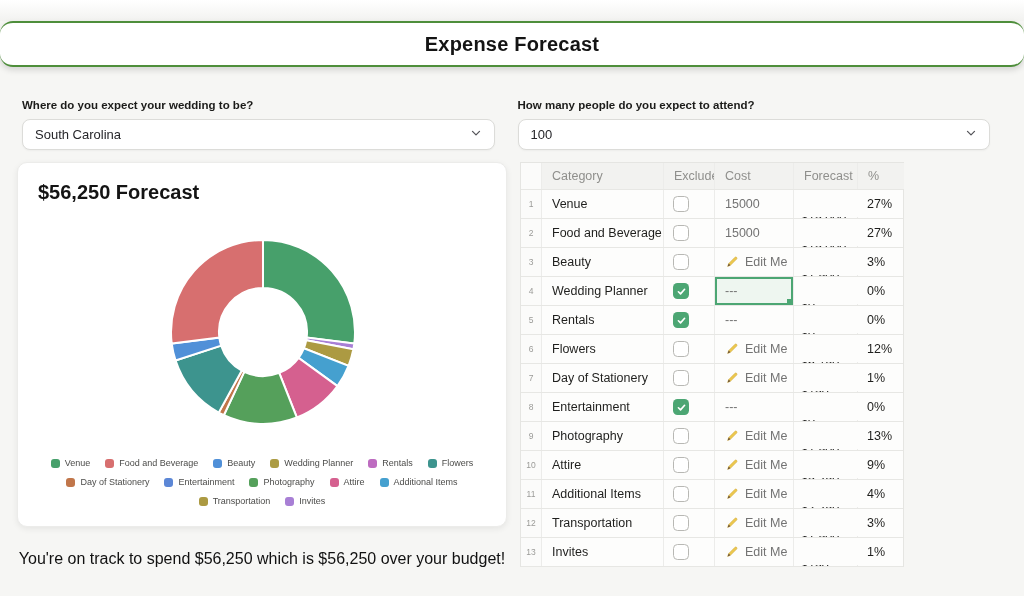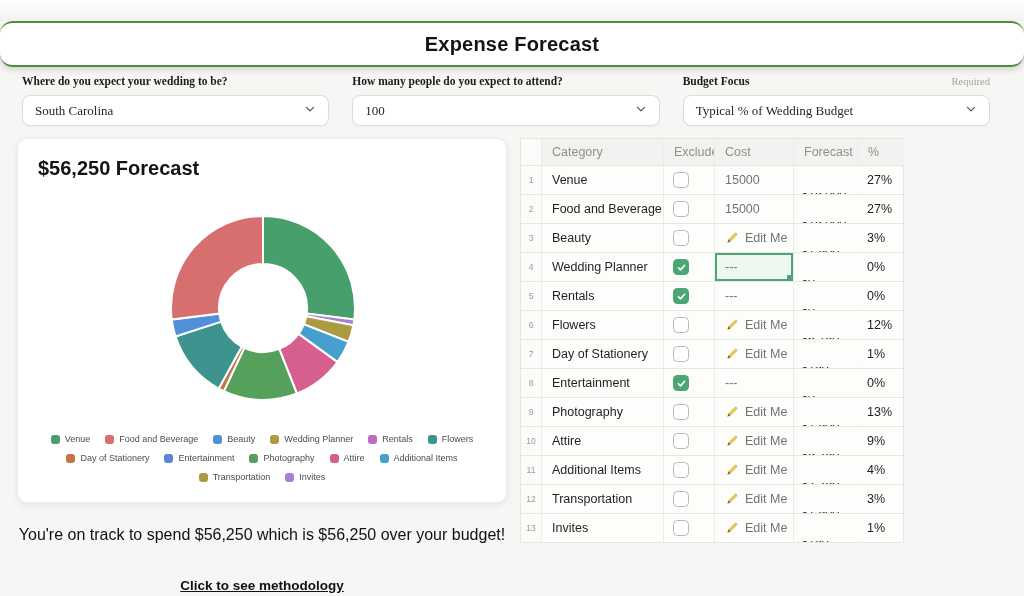--- a/index.html
+++ b/index.html
@@ -12,21 +12,21 @@
   .title-band {
     height:46px; background:#fff;
     border-top:2px solid #4e8e3b; border-bottom:2px solid #4e8e3b;
     box-shadow:0 3px 6px rgba(0,0,0,.14);
     display:flex; align-items:center; justify-content:center;
     position:relative; z-index:2;border-radius:13px;
   }
   .title-band h1 { font-size:20px; font-weight:700; color:#141414; letter-spacing:.2px; }
 
   
-  .filters { display:flex; gap:23px; padding:8px 34px 0 22px;font-family:Liberation Serif, serif; }
+  .filters { display:flex; gap:23px; padding:32px 34px 0 22px; }
   .filter { flex:1; }
   .filter .label-row { display:flex; justify-content:space-between; align-items:baseline; margin-bottom:8px; }
   .filter .lbl { font-size:11.5px; font-weight:700; color:#1b1b19; }
   .filter .req { font-size:10.5px; color:#a3a3a0; font-weight:400; }
   .select {
     height:31px; background:#fff; border:1px solid #dcdcd9; border-radius:8px;
     box-shadow:0 1px 2px rgba(0,0,0,.04);
     display:flex; align-items:center; justify-content:space-between;
     padding:0 12px; font-size:13px; color:#26262a; cursor:pointer;
   }
@@ -105,34 +105,20 @@
       </div>
       <div class="select">
         <span>100</span>
         <span class="chev">
           <svg width="12" height="12" viewBox="0 0 12 12">
               <path d="M2.5 4.4 L6 7.9 L9.5 4.4" stroke="#55555a" stroke-width="1.3" fill="none" stroke-linecap="round" stroke-linejoin="round"></path>
             </svg>
         </span>
       </div>
     </div>
-    <div class="filter">
-      <div class="label-row">
-        <span class="lbl">Budget Focus</span>
-        <span class="req">Required</span>
-      </div>
-      <div class="select">
-        <span>Typical % of Wedding Budget</span>
-        <span class="chev">
-          <svg width="12" height="12" viewBox="0 0 12 12">
-              <path d="M2.5 4.4 L6 7.9 L9.5 4.4" stroke="#55555a" stroke-width="1.3" fill="none" stroke-linecap="round" stroke-linejoin="round"></path>
-            </svg>
-        </span>
-      </div>
-    </div>
   </div>
 
   <div class="content">
     <div class="left-col">
       <div class="card">
         <h2>$56,250 Forecast</h2>
         <div class="donut-wrap">
           <svg id="donut" width="450" height="228">
               <path d="M 225.00 24.00 A 92 92 0 0 1 316.27 127.53 L 268.65 121.51 A 44 44 0 0 0 225.00 72.00 Z" fill="#47a06b" stroke="#ffffff" stroke-width="2"></path>
               <path d="M 316.27 127.53 A 92 92 0 0 1 315.37 133.24 L 268.22 124.24 A 44 44 0 0 0 268.65 121.51 Z" fill="#a87fd5" stroke="#ffffff" stroke-width="2"></path>

